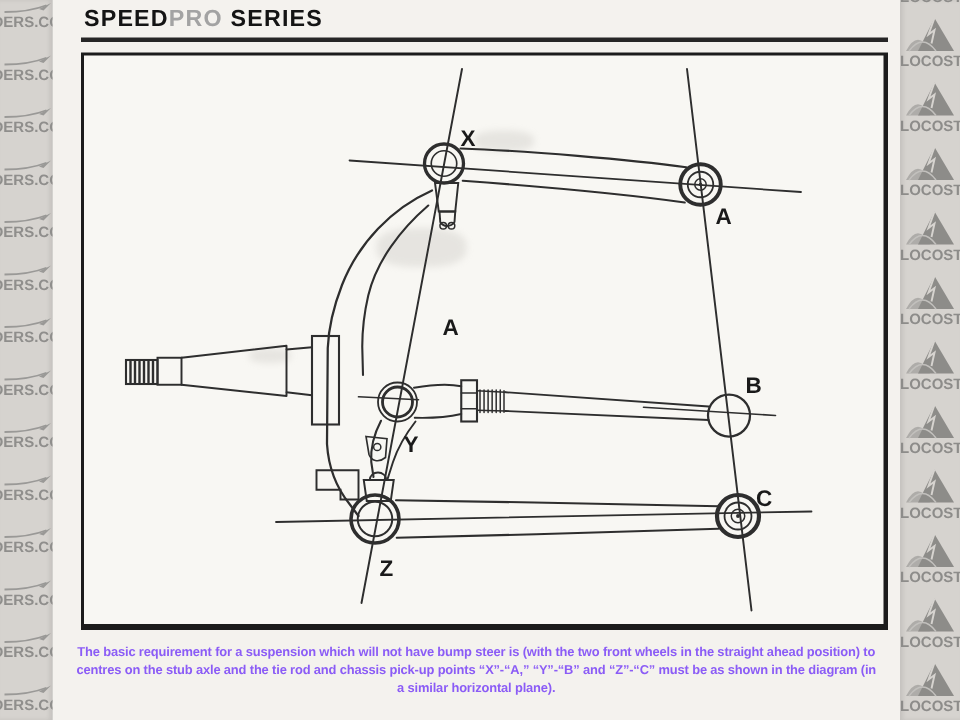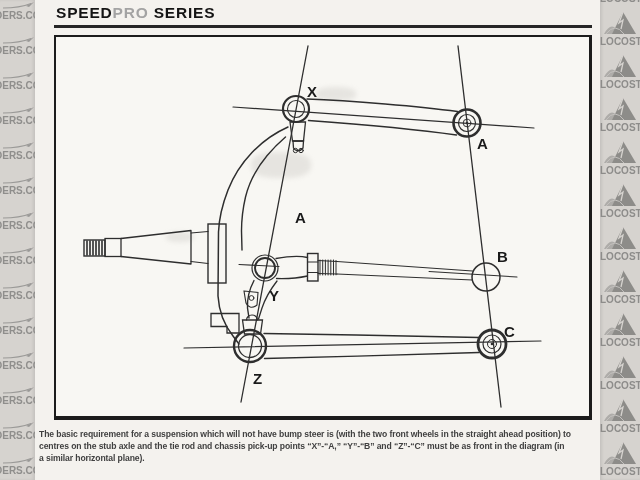--- a/index.html
+++ b/index.html
@@ -24,21 +24,21 @@
   .title{position:absolute;left:21px;top:4px;font-size:15.5px;font-weight:800;
     letter-spacing:.8px;color:#141414;white-space:nowrap;}
   .title .pro{color:#a3a3a3;}
   .title-underline{position:absolute;left:19px;top:25px;width:538px;height:3px;background:#262626;}
   .diagram-box{position:absolute;left:19px;top:35px;width:533px;height:379px;background:#f8f7f3;
     border-top:2px solid #1c1c1c;border-left:2px solid #1c1c1c;
     border-right:3px solid #1c1c1c;border-bottom:4px solid #1c1c1c;}
   .diagram-box svg{position:absolute;left:0;top:0;}
   .smudge{position:absolute;background:#b9b6b1;opacity:.28;filter:blur(2.5px);border-radius:40%;}
 
-  .caption{position:absolute;left:4px;top:428px;width:557px;color:#404040;}
+  .caption{position:absolute;left:4px;top:428px;width:557px;text-align:center;color:#8b5cf6;}
   .caption-line{font-size:8.6px;font-weight:700;line-height:12px;letter-spacing:-.1px;white-space:nowrap;}
 
   .pt-label{font-family:"Liberation Sans",sans-serif;font-weight:700;font-size:15px;fill:#1a1a1a;}
 </style>
 </head>
 <body>
 
 <div class="page">
 
   <div class="strip strip-left" id="wm-left">
@@ -339,18 +339,18 @@
               <text x="496" y="262" class="pt-label" stroke="none">B</text>
               <text x="503" y="337" class="pt-label" stroke="none">C</text>
               <text x="252" y="384" class="pt-label" stroke="none">Z</text>
             </g>
         </g>
       </svg>
     </div>
 
     <div class="caption">
       <div class="caption-line">The basic requirement for a suspension which will not have bump steer is (with the two front wheels in the straight ahead position) to</div>
-      <div class="caption-line">centres on the stub axle and the tie rod and chassis pick-up points “X”-“A,” “Y”-“B” and “Z”-“C” must be as front in the diagram (in</div>
+      <div class="caption-line">centres on the stub axle and the tie rod and chassis pick-up points “X”-“A,” “Y”-“B” and “Z”-“C” must be as shown in the diagram (in</div>
       <div class="caption-line">a similar horizontal plane).</div>
     </div>
 
   </div>
 </div>
 
 </body></html>

